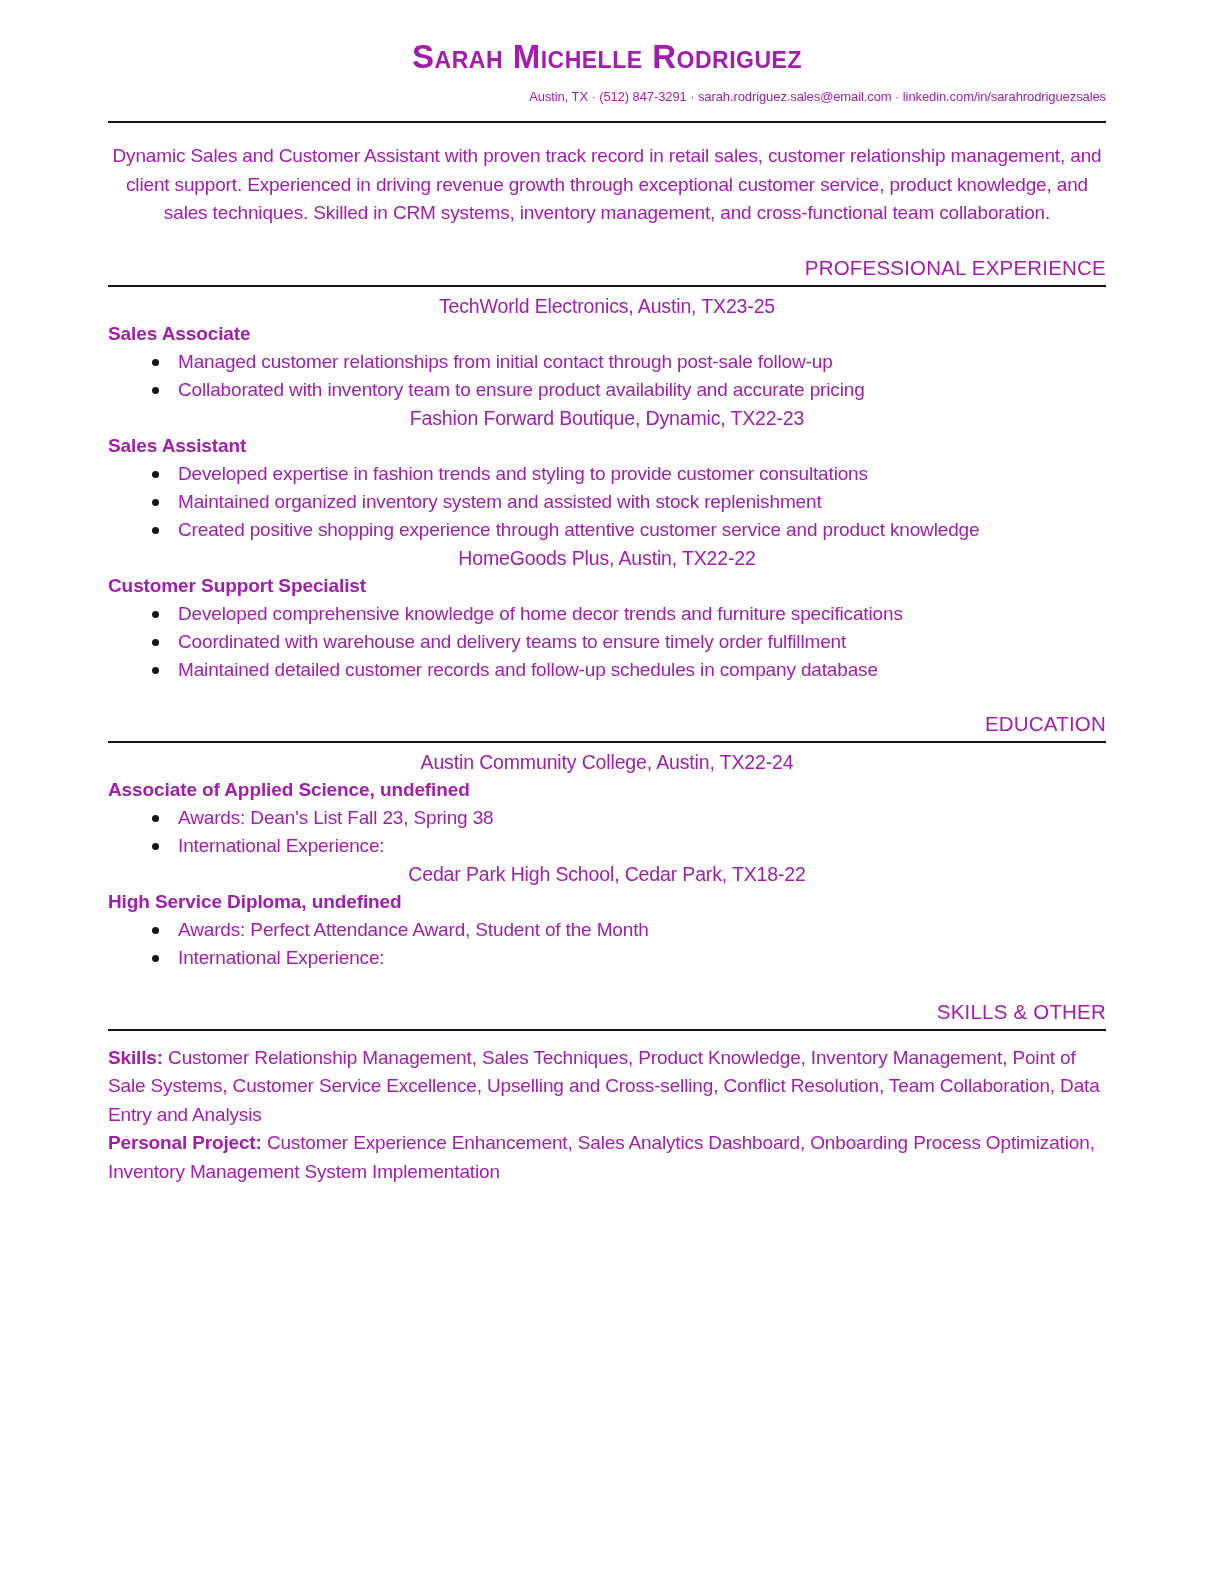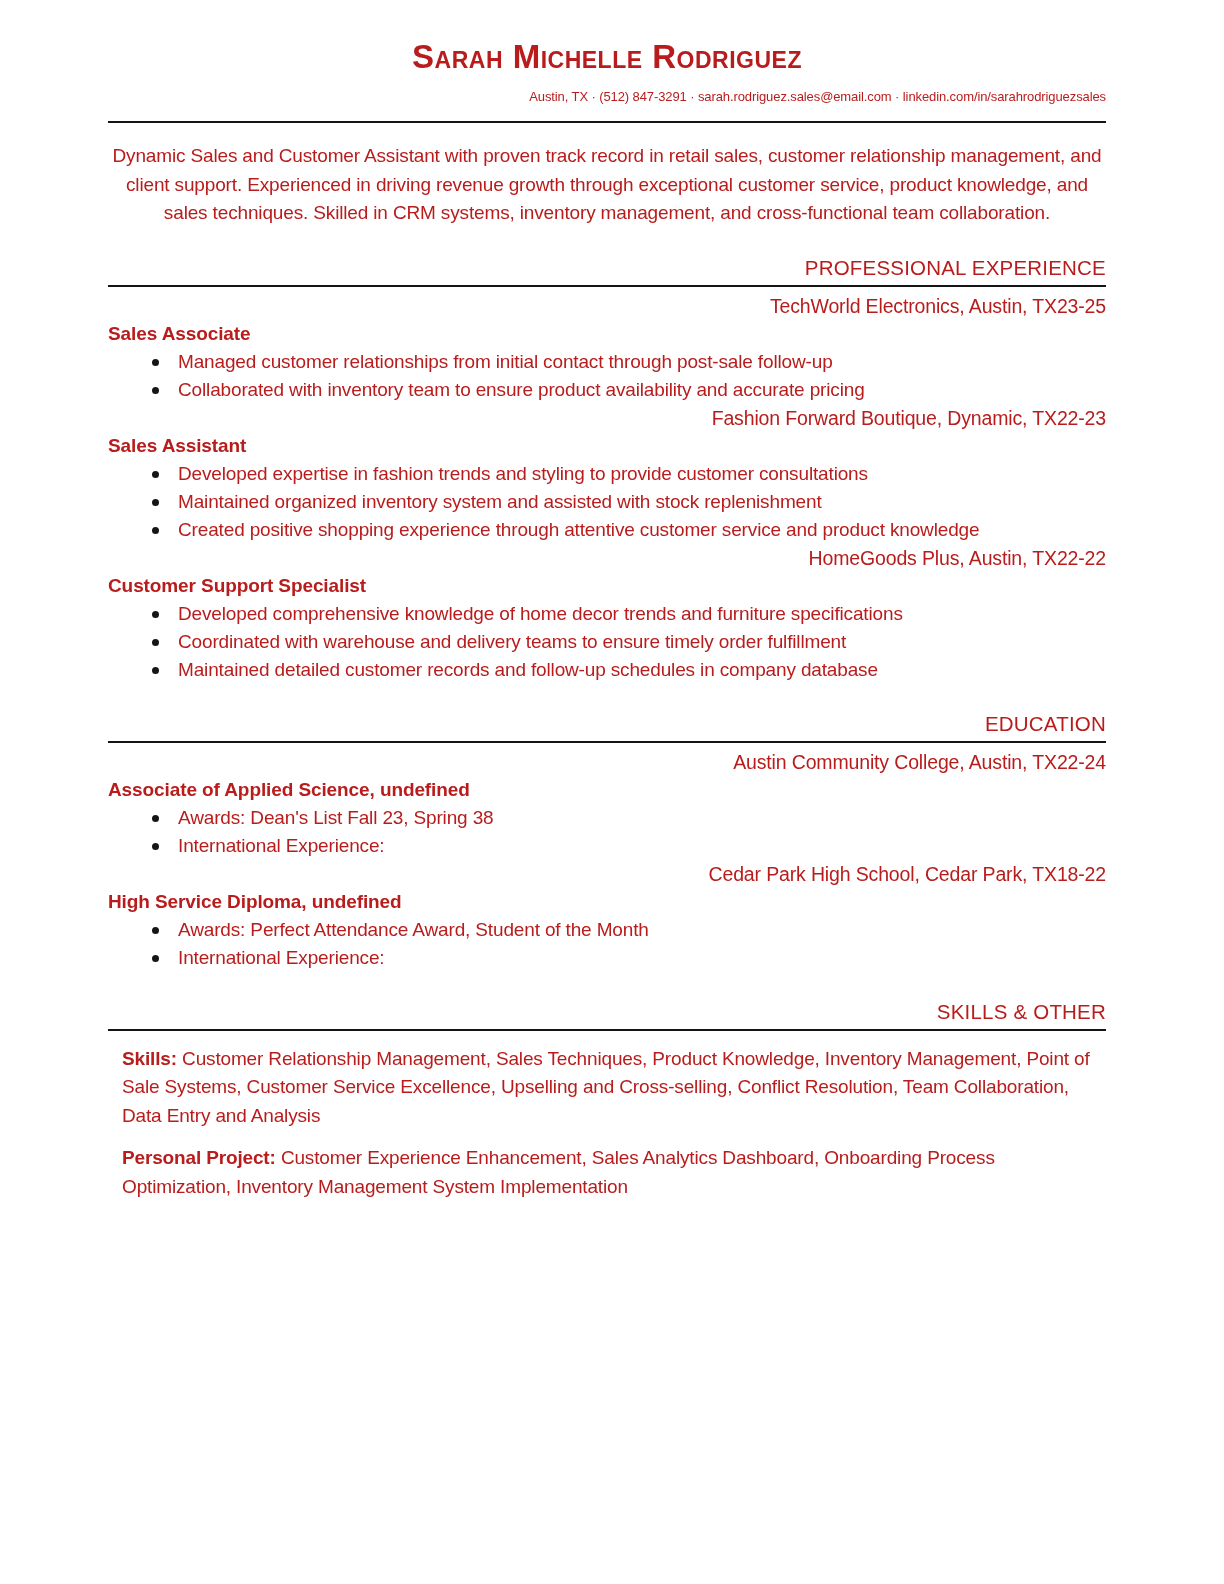--- a/index.html
+++ b/index.html
@@ -2,21 +2,21 @@
 <html><head>
 <meta charset="utf-8">
 <style>
   * { box-sizing: border-box; }
   html, body { margin: 0; padding: 0; background: #ffffff; }
   .page {
     width: 1224px;
     height: 1584px;
     margin: 0 auto;
     background: #ffffff;
-    color: #b91c1c;
+    color: #a21caf;
     font-family: "Liberation Sans", sans-serif;
     padding: 38px 118px 0 108px;
     overflow: hidden;
   }
   
   .name {
     text-align: center;
     font-variant: small-caps;
     font-weight: 700;
     font-size: 33px;
@@ -53,21 +53,21 @@
     letter-spacing: 0.2px;
   }
   .section-rule {
     border: none;
     border-top: 2.5px solid #151515;
     margin: 5px 0 5px 0;
   }
   
   .entry-head {
     display: flex;
-    justify-content: flex-end;
+    justify-content: center;
     align-items: baseline;
     font-size: 19.5px;
     line-height: 28px;
     letter-spacing: -0.15px;
   }
   .entry-dates { font-size: 19.5px; white-space: nowrap; }
   .entry-role {
     font-weight: 700;
     font-size: 19px;
     line-height: 28px;
@@ -91,21 +91,21 @@
     left: 44px;
     top: 11px;
     width: 7px;
     height: 7px;
     border-radius: 50%;
     background: #151515;
   }
   
   .skills-block { margin-top: 13px; }
   .skills-block p {
-    margin: 14px;
+    margin: 0;
     font-size: 19px;
     line-height: 28.5px;
     letter-spacing: -0.15px;
   }
   .skills-block b { font-weight: 700; }
 </style>
 </head>
 <body>
 
 <div class="page">

